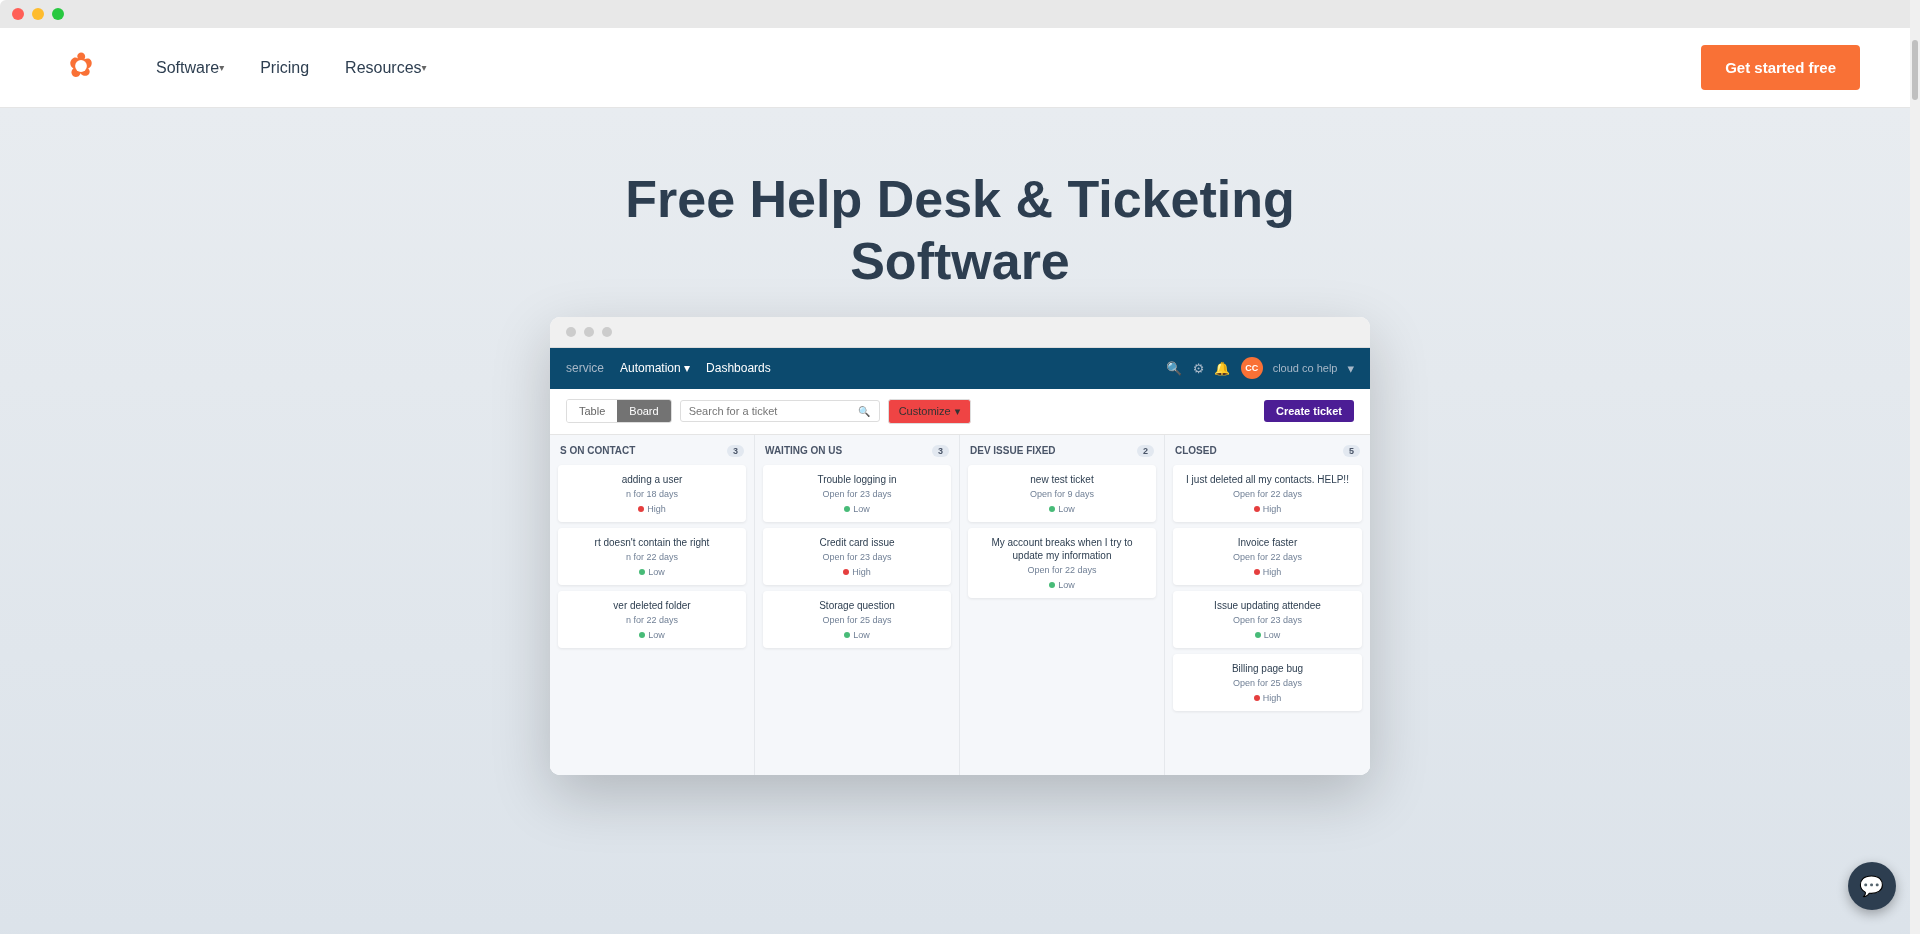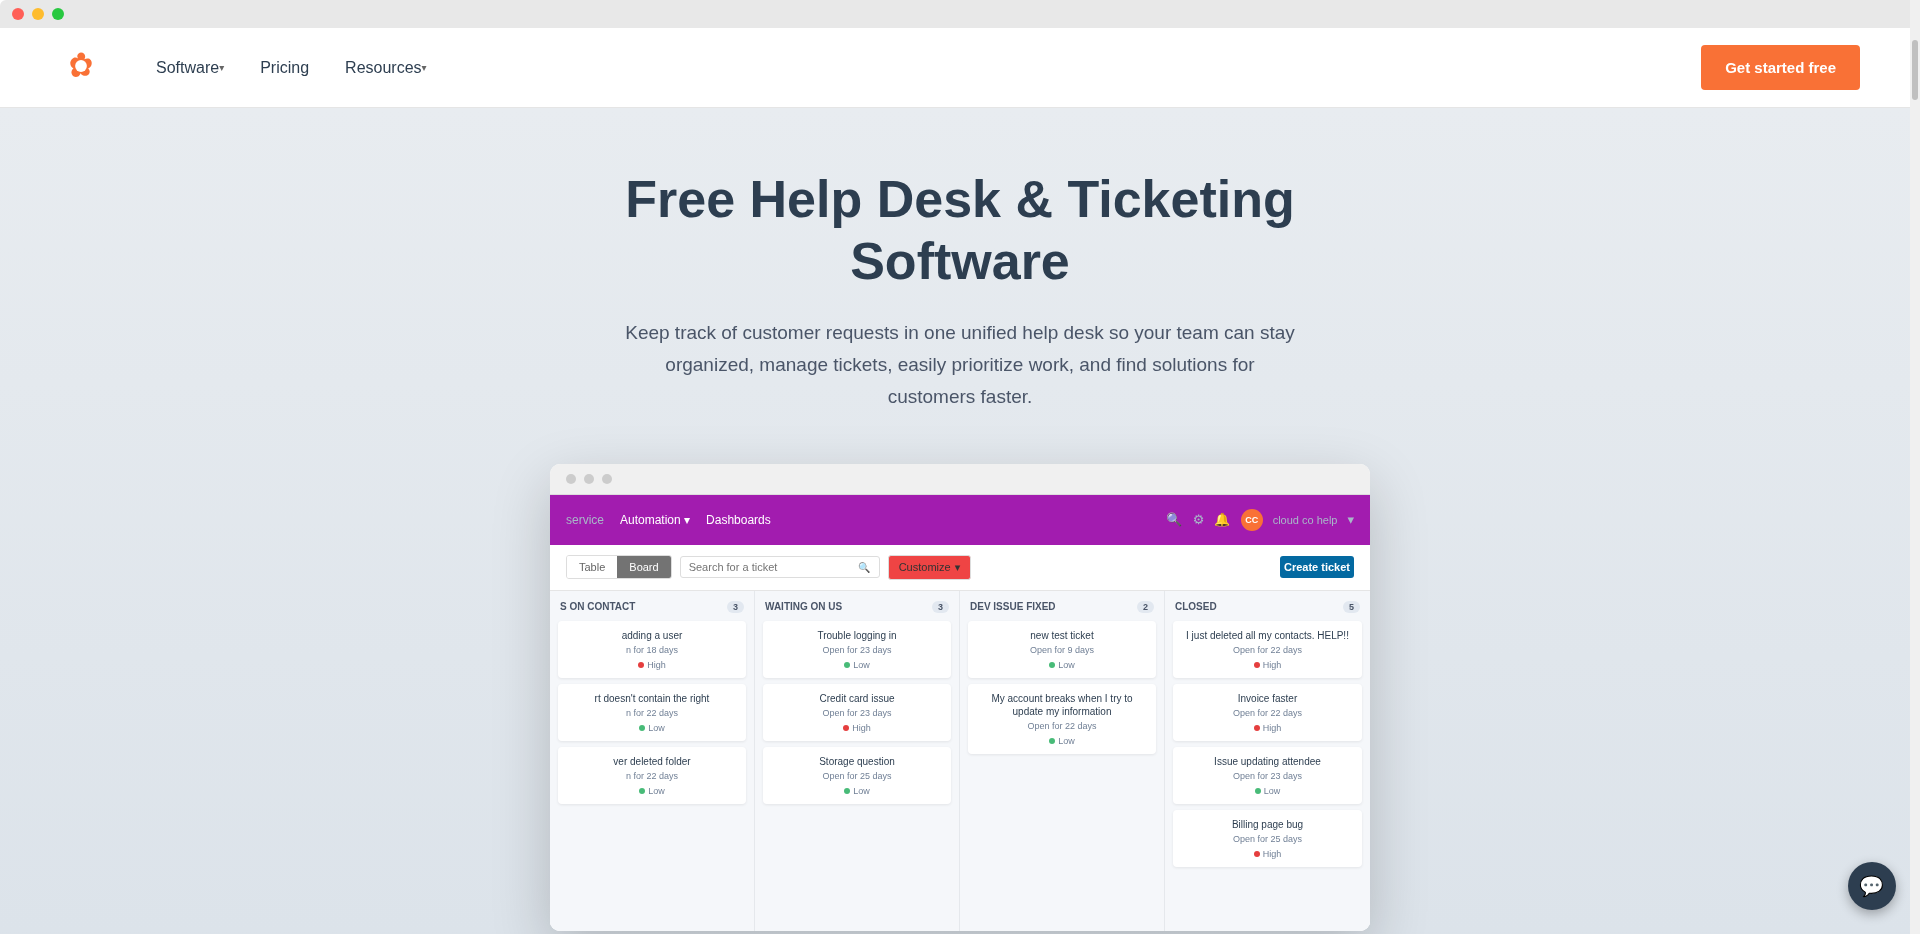--- a/index.html
+++ b/index.html
@@ -83,22 +83,22 @@
       border-bottom: 1px solid #ddd;
     }
     .browser-dot { width: 10px; height: 10px; border-radius: 50%; background: #ccc; }
 
     
     .dashboard {
       background: #fff;
       overflow: hidden;
     }
     .dash-topbar {
-      background: #a21caf;
-      height: 50px;
+      background: #0c4a6e;
+      height: 41px;
       display: flex;
       align-items: center;
       padding: 0 16px;
       gap: 16px;
     }
     .dash-topbar-item { color: #a8b8c8; font-size: 12px; cursor: pointer; }
     .dash-topbar-item.active { color: #fff; }
     .dash-topbar-icons { margin-left: auto; display: flex; gap: 10px; align-items: center; }
     .dash-icon { color: #a8b8c8; font-size: 13px; }
     .dash-avatar {
@@ -131,22 +131,22 @@
       border: none; outline: none; font-size: 11px; color: #333;
       width: 100%; background: transparent;
     }
     .dash-search-icon { color: #999; font-size: 10px; }
     .dash-customize-btn {
       background: #ef4444; border: 1px solid #ddd; border-radius: 3px;
       padding: 5px 10px; font-size: 11px; color: #333; cursor: pointer;
       display: flex; align-items: center; gap: 4px;
     }
     .dash-create-btn {
-      background: #0369a1; color: #fff; border: none;
-      border-radius: 3px; padding: 5px 4px; font-size: 11px;
+      background: #4c1d95; color: #fff; border: none;
+      border-radius: 3px; padding: 5px 12px; font-size: 11px;
       font-weight: 600; cursor: pointer; margin-left: auto;
     }
 
     
     .kanban {
       display: grid;
       grid-template-columns: repeat(4, 1fr);
       gap: 0;
       background: #f5f7fa;
       padding: 0;
@@ -242,21 +242,20 @@
     <a class="nav-item">
       <span>Resources</span>
       <span class="nav-chevron">▾</span>
     </a>
   </div>
   <button class="navbar-cta">Get started free</button>
 </nav>
 
 <div class="hero">
   <h1 class="hero-title">Free Help Desk &amp; Ticketing Software</h1>
-  <p class="hero-subtitle">Keep track of customer requests in one unified help desk so your team can stay organized, manage tickets, easily prioritize work, and find solutions for customers faster.</p>
 
   <div class="browser-mockup">
     <div class="browser-bar">
       <div class="browser-dot"></div>
       <div class="browser-dot"></div>
       <div class="browser-dot"></div>
     </div>
 
     <div class="dashboard">
 

